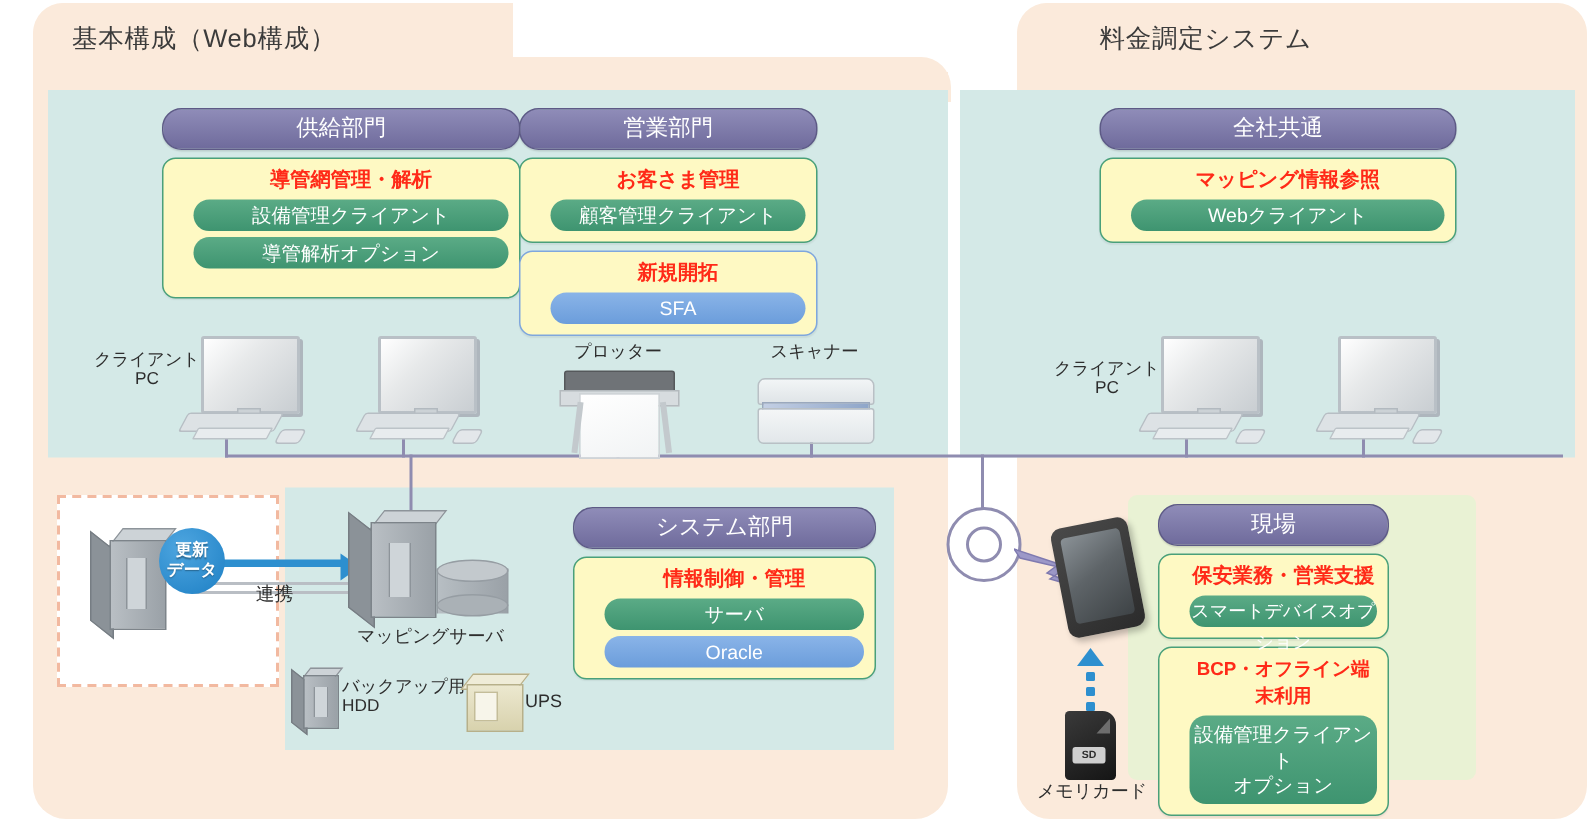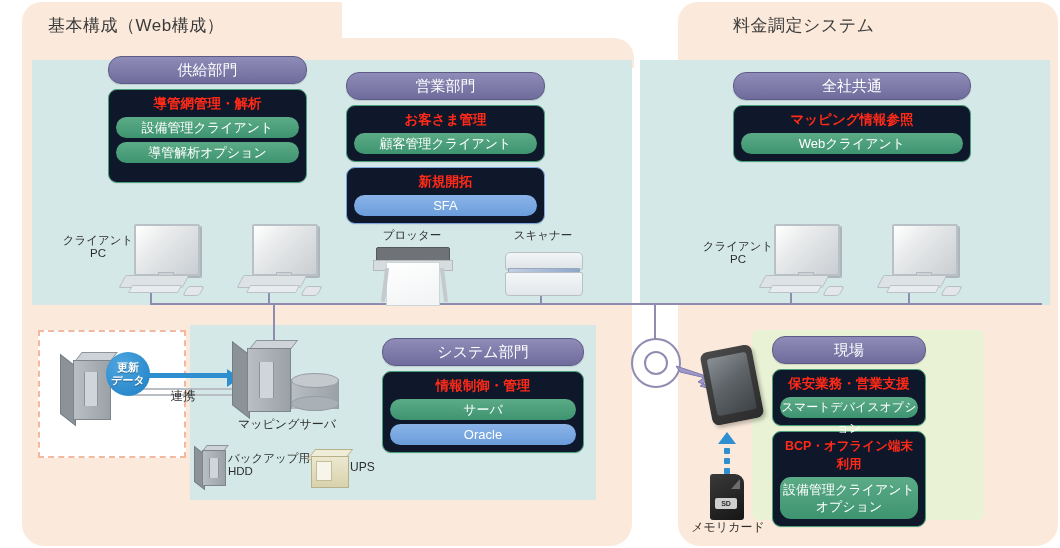--- a/index.html
+++ b/index.html
@@ -27,33 +27,33 @@
   #band-field{position:absolute;left:752px;top:330px;width:232px;height:190px;background:#e9f2d4;border-radius:6px;}
 
   
   .dept{position:absolute;}
   .dept-hdr{
     height:26px;line-height:26px;text-align:center;color:#ffffff;font-size:15px;
     background:linear-gradient(#8f8cb8,#6f6b9c);border:1px solid #5d5a86;border-radius:13px;
     box-shadow:0 1px 1px rgba(0,0,0,.12);
   }
   .grp{
-    margin-top:5px;background:#0f172a;border:1.6px solid #49a07a;border-radius:9px;
-    padding:5px 7px 7px 7px;box-shadow:0 1px 1px rgba(0,0,0,.06);
+    margin-top:5px;background:#fef9c3;border:1.6px solid #49a07a;border-radius:9px;
+    padding:5px 7px 7px 20px;box-shadow:0 1px 1px rgba(0,0,0,.06);
   }
   .grp.blue{border-color:#7fa7dd;}
   .grp-title{text-align:center;color:#ff2a18;font-size:13.5px;font-weight:bold;line-height:18px;}
   .pill{
     margin-top:4px;height:21px;line-height:21px;text-align:center;color:#ffffff;font-size:13px;
     background:linear-gradient(#5bab86,#3e9470);border-radius:11px;
   }
   .pill.blue{background:linear-gradient(#8ab4e8,#6b9ddb);}
   .pill.tall{height:auto;line-height:17px;padding:4px 0;border-radius:11px;}
 
-  #dept-supply{left:108px;top:56px;width:199px;}
+  #dept-supply{left:108px;top:72px;width:239px;}
   #dept-supply .grp{height:94px;box-sizing:border-box;}
   #dept-sales{left:346px;top:72px;width:199px;}
   #dept-common{left:733px;top:72px;width:238px;}
   #dept-system{left:382px;top:338px;width:202px;}
   #dept-field{left:772px;top:336px;width:154px;}
 
   
   .lbl{position:absolute;font-size:11.5px;color:#2d2d2d;line-height:13px;text-align:center;white-space:pre;}
 
   

